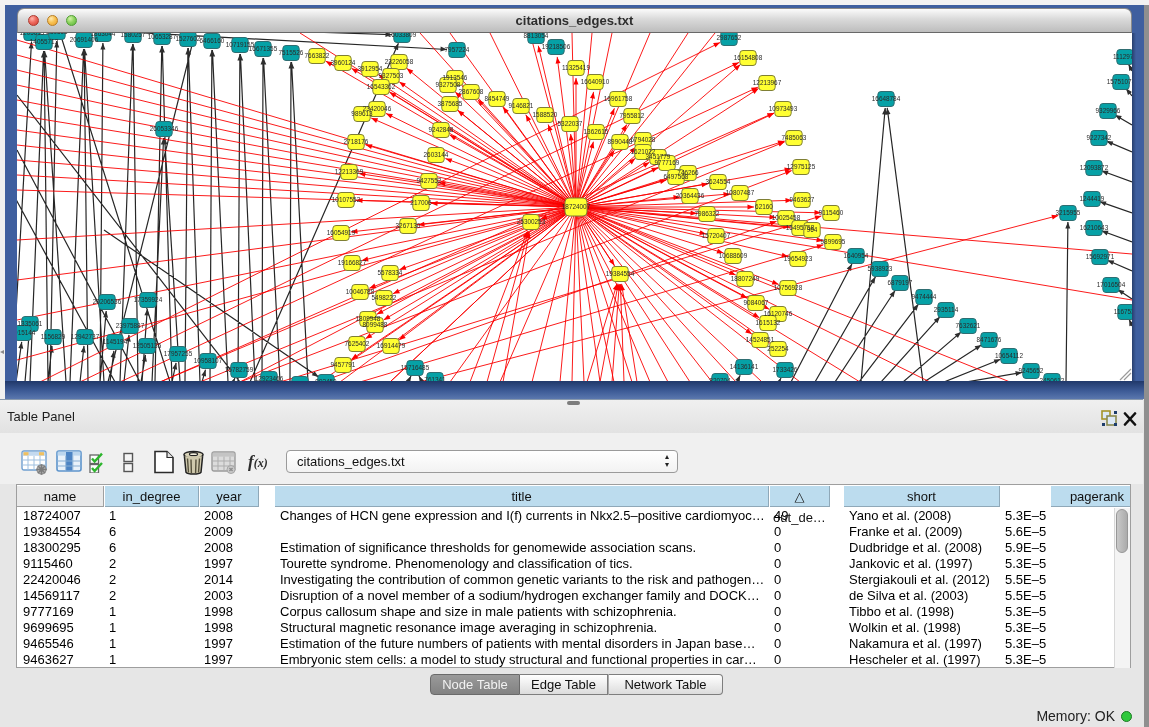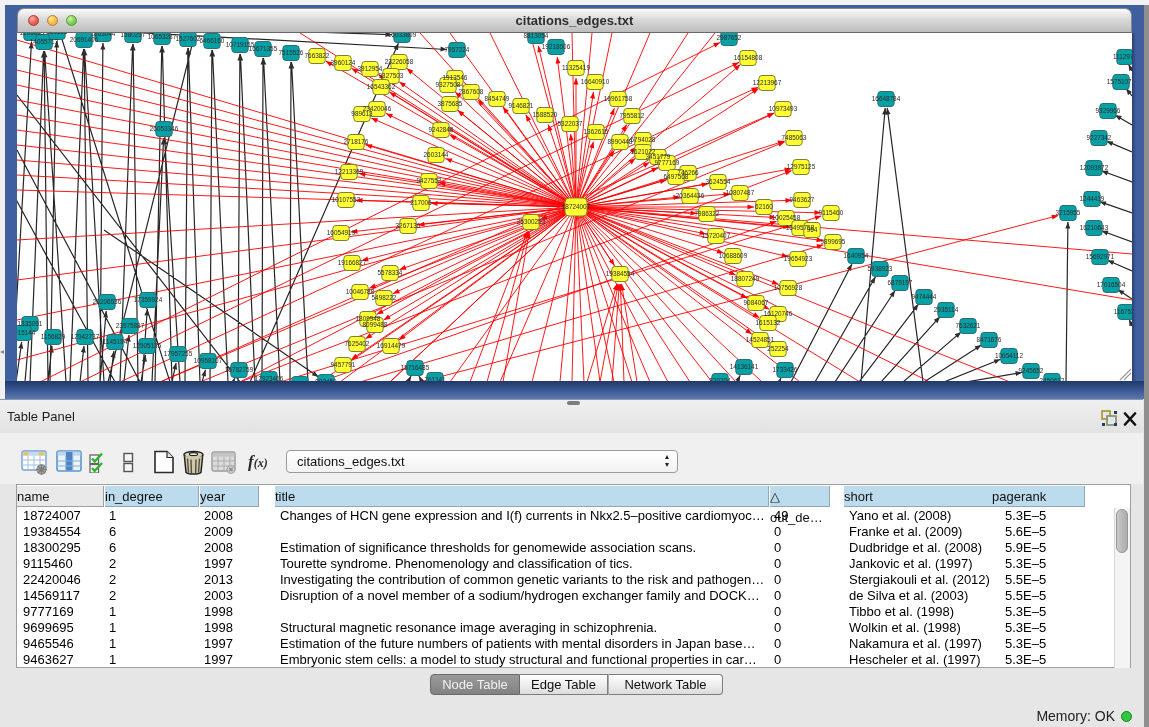--- a/index.html
+++ b/index.html
@@ -25,21 +25,21 @@
 #phead{left:0;top:400px;width:1143px;height:33px;background:linear-gradient(#f0f0f0,#e2e2e2)}
 #ptitle{left:7px;top:409px;font-size:13px;color:#1e1e1e}
 #toolrow{left:0;top:433px;width:1143px;height:51px;background:#f0f0f0}
 #dd{left:286px;top:450px;width:392px;height:23px;background:linear-gradient(#fff,#f2f2f2);
  border:1px solid #9a9a9a;border-radius:4px;font-size:13px;color:#111;line-height:21px;padding-left:10px}
 #ddar{left:660px;top:453px;font-size:8px;color:#222;line-height:8px;text-align:center;width:14px;letter-spacing:0}
 
 #tblwrap{left:16px;top:484px;width:1115px;height:184px;background:#fff;border:1px solid #9e9e9e;overflow:hidden}
 #thead{position:absolute;left:0;top:1px;height:21px;width:1113px;font-size:13px;color:#111}
 .th{position:absolute;top:0;height:21px;border-right:1px solid #8fa8b8;background:#bcdcee;
- text-align:left;line-height:21px;border-bottom:1px solid #8fa8b8}
+ text-align:center;line-height:21px;border-bottom:1px solid #8fa8b8}
 .th0{background:#e9e9e9;border-right:1px solid #a0a0a0;border-bottom:1px solid #a0a0a0}
 #tbody{position:absolute;left:0;top:23px;width:1113px;font-size:13px;color:#000}
 .tr{position:relative;height:16px;white-space:nowrap}
 .c{position:absolute;top:0;height:16px;line-height:15px;overflow:hidden}
 .c0{left:6px;width:90px}.c1{left:92px;width:90px}.c2{left:187px;width:80px}
 .c3{left:263px;width:488px}.c4{left:757px;width:70px}.c5{left:832px;width:152px}
 .c6{left:988px;width:100px}
 #vscroll{left:1114px;top:508px;width:16px;height:160px;background:#f4f4f4;border-left:1px solid #d8d8d8}
 #vthumb{left:1116px;top:509px;width:12px;height:44px;background:linear-gradient(90deg,#c9c9c9,#ababab);border:1px solid #979797;border-radius:6px}
 
@@ -410,21 +410,21 @@
  <div class="abs" id="dd">citations_edges.txt</div>
  <div class="abs" id="ddar">▴<br>▾</div>
  <div class="abs" id="tblwrap">
    <div id="thead">
      <div class="th th0" style="left:0;width:87px">name</div>
      <div class="th" style="left:88px;width:94px">in_degree</div>
      <div class="th" style="left:183px;width:59px">year</div>
      <div class="th" style="left:258px;width:494px">title</div>
      <div class="th" style="left:753px;width:60px">△ out_de…</div>
      <div class="th" style="left:827px;width:156px">short</div>
-     <div class="th" style="left:975px;width:93px">pagerank</div>
+     <div class="th" style="left:1034px;width:93px">pagerank</div>
    </div>
    <div id="tbody">
         <div class="tr">
           <div class="c c0">18724007</div>
           <div class="c c1">1</div>
           <div class="c c2">2008</div>
           <div class="c c3">Changes of HCN gene expression and I(f) currents in Nkx2.5–positive cardiomyoc…</div>
           <div class="c c4">49</div>
           <div class="c c5">Yano et al. (2008)</div>
           <div class="c c6">5.3E–5</div>
@@ -451,39 +451,40 @@
           <div class="c c1">2</div>
           <div class="c c2">1997</div>
           <div class="c c3">Tourette syndrome. Phenomenology and classification of tics.</div>
           <div class="c c4">0</div>
           <div class="c c5">Jankovic et al. (1997)</div>
           <div class="c c6">5.3E–5</div>
         </div>
         <div class="tr">
           <div class="c c0">22420046</div>
           <div class="c c1">2</div>
-          <div class="c c2">2013</div>
+          <div class="c c2">2014</div>
           <div class="c c3">Investigating the contribution of common genetic variants to the risk and pathogen…</div>
           <div class="c c4">0</div>
           <div class="c c5">Stergiakouli et al. (2012)</div>
           <div class="c c6">5.5E–5</div>
         </div>
         <div class="tr">
           <div class="c c0">14569117</div>
           <div class="c c1">2</div>
           <div class="c c2">2003</div>
           <div class="c c3">Disruption of a novel member of a sodium/hydrogen exchanger family and DOCK…</div>
           <div class="c c4">0</div>
           <div class="c c5">de Silva et al. (2003)</div>
           <div class="c c6">5.5E–5</div>
         </div>
         <div class="tr">
           <div class="c c0">9777169</div>
           <div class="c c1">1</div>
           <div class="c c2">1998</div>
+          <div class="c c3">Corpus callosum shape and size in male patients with schizophrenia.</div>
           <div class="c c4">0</div>
           <div class="c c5">Tibbo et al. (1998)</div>
           <div class="c c6">5.3E–5</div>
         </div>
         <div class="tr">
           <div class="c c0">9699695</div>
           <div class="c c1">1</div>
           <div class="c c2">1998</div>
           <div class="c c3">Structural magnetic resonance image averaging in schizophrenia.</div>
           <div class="c c4">0</div>

